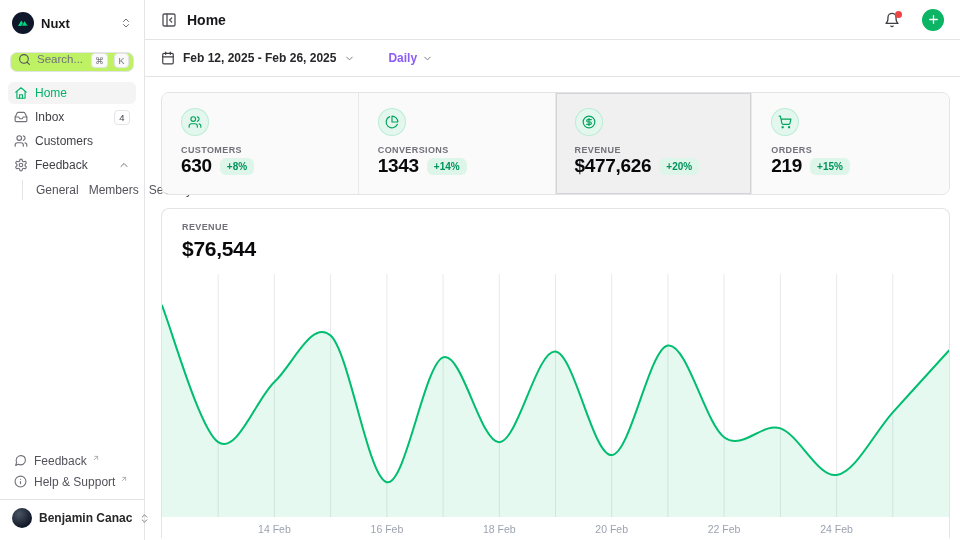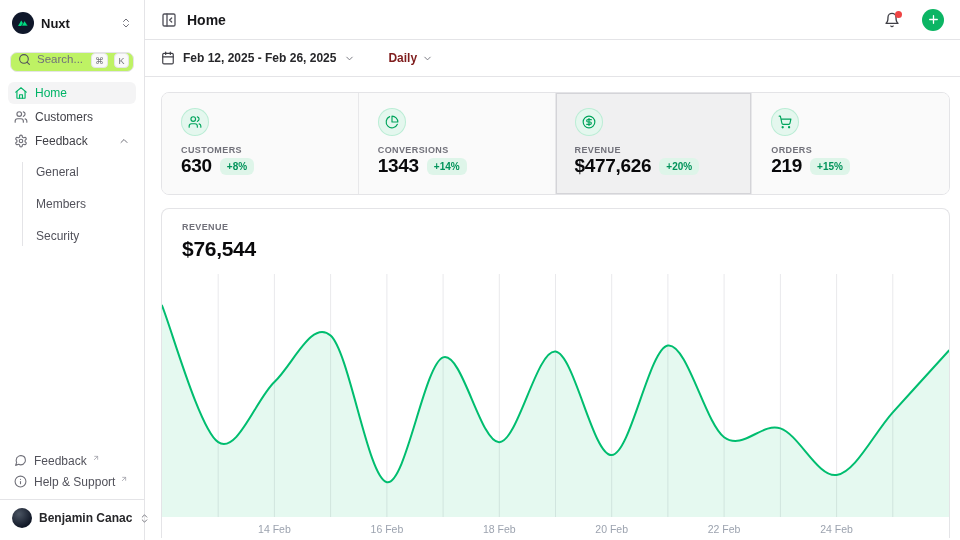--- a/index.html
+++ b/index.html
@@ -23,22 +23,22 @@
   .nav { display:flex; flex-direction:column; gap:2px; }
   .nav-item { display:flex; align-items:center; gap:7px; height:22px; padding:0 6px; border-radius:6px;
     font-size:12px; color:#3f3f46; cursor:pointer; }
   .nav-item .lbl { flex:1; }
   .nav-item.active { background:#f4f4f5; color:#00b467; font-weight:bold; }
   .nav-item.active .lbl { font-weight:normal; color:#00b467; }
   .nav-icon { display:flex; color:#71717a; }
   .nav-item.active .nav-icon { color:#00b467; }
   .badge-count { min-width:16px; height:15px; border:1px solid #e4e4e7; border-radius:4px; background:#fff;
     font-size:9.5px; color:#3f3f46; display:flex; align-items:center; justify-content:center; }
-  .sub-nav { margin:8px 0 2px 14px; border-left:1px solid #e4e4e7; padding-left:9px;
-    display:flex; flex-direction:column; gap:12px; }
+  .sub-nav { margin:2px 0 2px 14px; border-left:1px solid #e4e4e7; padding-left:9px;
+    display:flex; flex-direction:row; gap:2px; }
   .sub-item { height:20px; display:flex; align-items:center; font-size:12px; color:#52525b;
     border-radius:5px; padding:0 4px; cursor:pointer; }
   .sidebar-spacer { flex:1; }
   .footer-link { display:flex; align-items:flex-start; gap:7px; height:21px; padding:0 6px;
     font-size:12px; color:#52525b; align-items:center; cursor:pointer; }
   .ext-arrow { color:#a1a1aa; display:flex; margin-top:-6px; margin-left:-2px; }
   .user-row { border-top:1px solid #e4e4e7; margin:7px -8px 0 -8px; padding:8px 12px 4px 12px;
     display:flex; align-items:center; gap:7px; cursor:pointer; }
   .avatar { width:20px; height:20px; border-radius:50%;
     background:radial-gradient(circle at 35% 30%, #4b5563 0%, #111827 70%); flex:none; }
@@ -51,21 +51,21 @@
   .collapse-btn { display:flex; color:#52525b; cursor:pointer; }
   .page-title { font-size:14px; font-weight:bold; color:#18181b; flex:1; }
   .bell-wrap { position:relative; display:flex; color:#3f3f46; cursor:pointer; margin-right:12px; }
   .bell-dot { position:absolute; top:-1px; right:-2px; width:7px; height:7px; border-radius:50%; background:#ef4444; }
   .plus-btn { width:22px; height:22px; border-radius:50%; background:#0cb564; color:#fff; border:none;
     display:flex; align-items:center; justify-content:center; cursor:pointer; }
   .toolbar { height:37px; border-bottom:1px solid #e4e4e7; display:flex; align-items:center;
     padding:0 16px; gap:33px; }
   .range-btn { display:flex; align-items:center; gap:8px; font-size:12px; font-weight:bold; color:#27272a;
     background:none; border:none; cursor:pointer; font-family:inherit; }
-  .daily-btn { display:flex; align-items:center; gap:5px; font-size:12px; font-weight:bold; color:#7f1d1d;
+  .daily-btn { display:flex; align-items:center; gap:5px; font-size:12px; font-weight:bold; color:#8b5cf6;
     background:none; border:none; cursor:pointer; font-family:inherit; }
   .chev-dn { color:#71717a; display:flex; }
   .content { flex:1; padding:15px 10px 0 16px; overflow:hidden; }
 
   
   .stats-row { display:grid; grid-template-columns:1fr 1fr 1fr 1fr; border:1px solid #e4e4e7;
     border-radius:8px; overflow:hidden; }
   .stat-card { background:#fafafa; padding:15px 19px 17px 19px; border-right:1px solid #e8e8ea; cursor:pointer; }
   .stat-card:last-child { border-right:none; }
   .stat-card.selected { background:#f0f0f1; box-shadow:inset 0 0 0 1px #d4d4d8; }
@@ -127,20 +127,30 @@
         <span class="nav-icon">
           <svg width="14" height="14" viewBox="0 0 24 24" fill="none" stroke="currentColor" stroke-width="2" stroke-linecap="round" stroke-linejoin="round">
               <path d="M3 10.5 12 3l9 7.5"></path>
               <path d="M5 9v11a1 1 0 0 0 1 1h12a1 1 0 0 0 1-1V9"></path>
               <path d="M9.5 21v-6h5v6"></path>
             </svg>
         </span>
         <span class="lbl">Home</span>
       </div>
 
+      <div class="nav-item">
+        <span class="nav-icon">
+          <svg width="14" height="14" viewBox="0 0 24 24" fill="none" stroke="currentColor" stroke-width="2" stroke-linecap="round" stroke-linejoin="round">
+              <polyline points="22 12 16 12 14 15 10 15 8 12 2 12"></polyline>
+              <path d="M5.45 5.11 2 12v6a2 2 0 0 0 2 2h16a2 2 0 0 0 2-2v-6l-3.45-6.89A2 2 0 0 0 16.76 4H7.24a2 2 0 0 0-1.79 1.11z"></path>
+            </svg>
+        </span>
+        <span class="lbl">Inbox</span>
+        <span class="badge-count">4</span>
+      </div>
 
       <div class="nav-item">
         <span class="nav-icon">
           <svg width="14" height="14" viewBox="0 0 24 24" fill="none" stroke="currentColor" stroke-width="2" stroke-linecap="round" stroke-linejoin="round">
               <path d="M16 21v-2a4 4 0 0 0-4-4H6a4 4 0 0 0-4 4v2"></path>
               <circle cx="9" cy="7" r="4"></circle>
               <path d="M22 21v-2a4 4 0 0 0-3-3.87"></path>
               <path d="M16 3.13a4 4 0 0 1 0 7.75"></path>
             </svg>
         </span>

